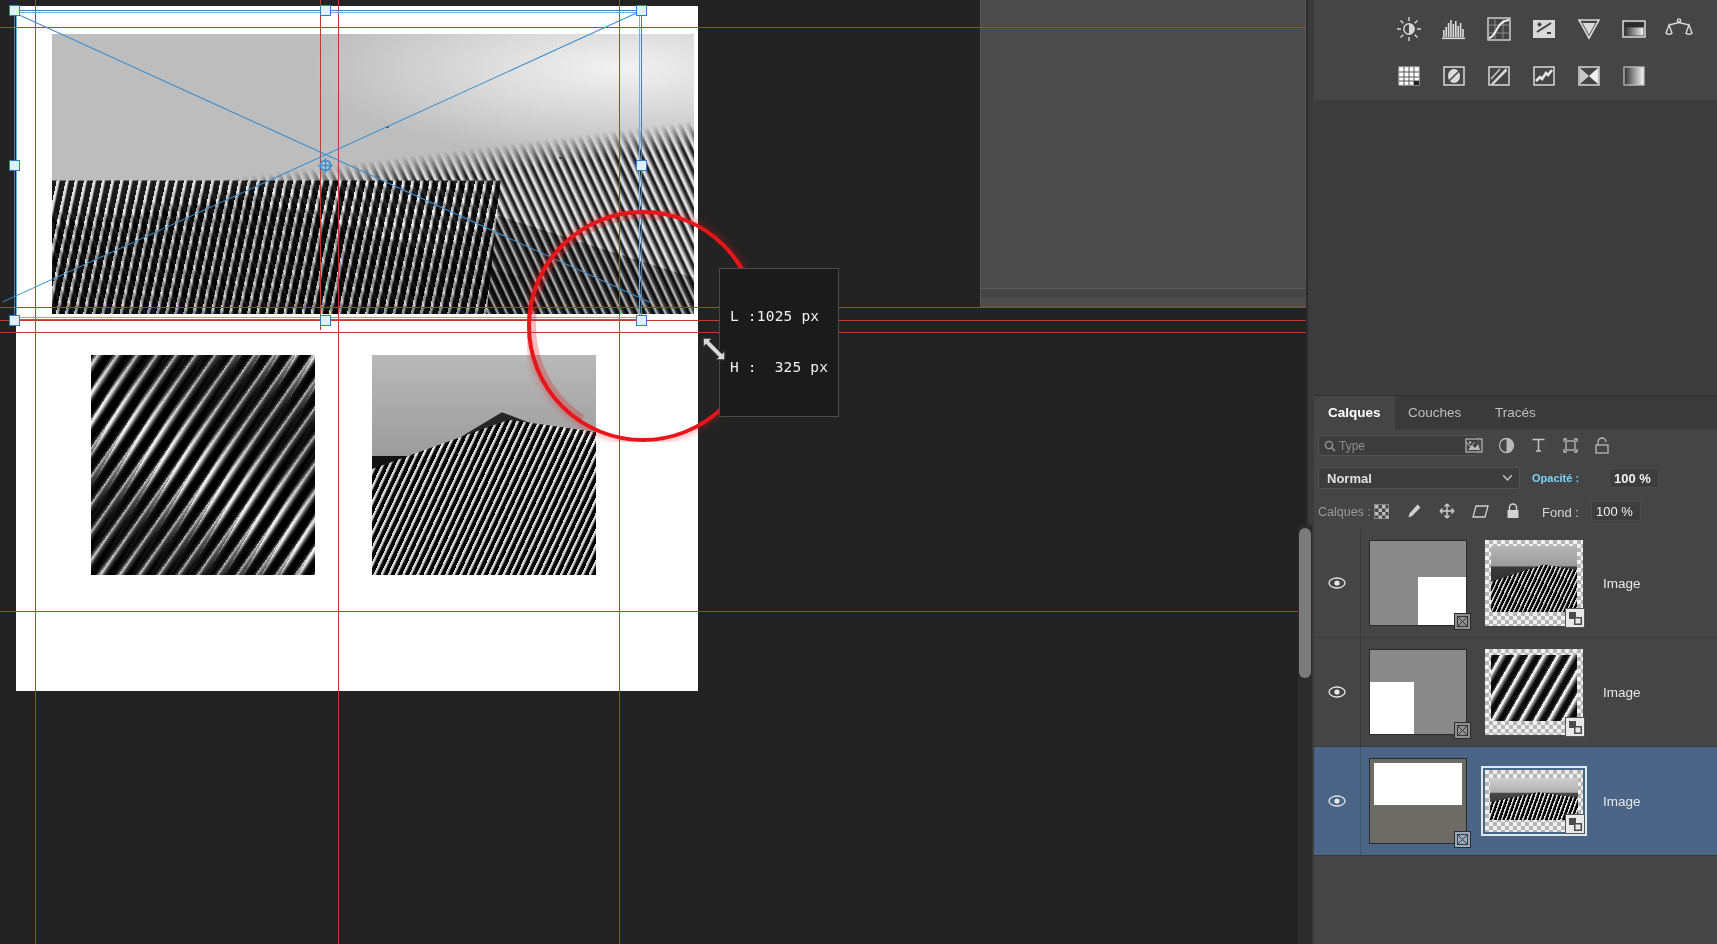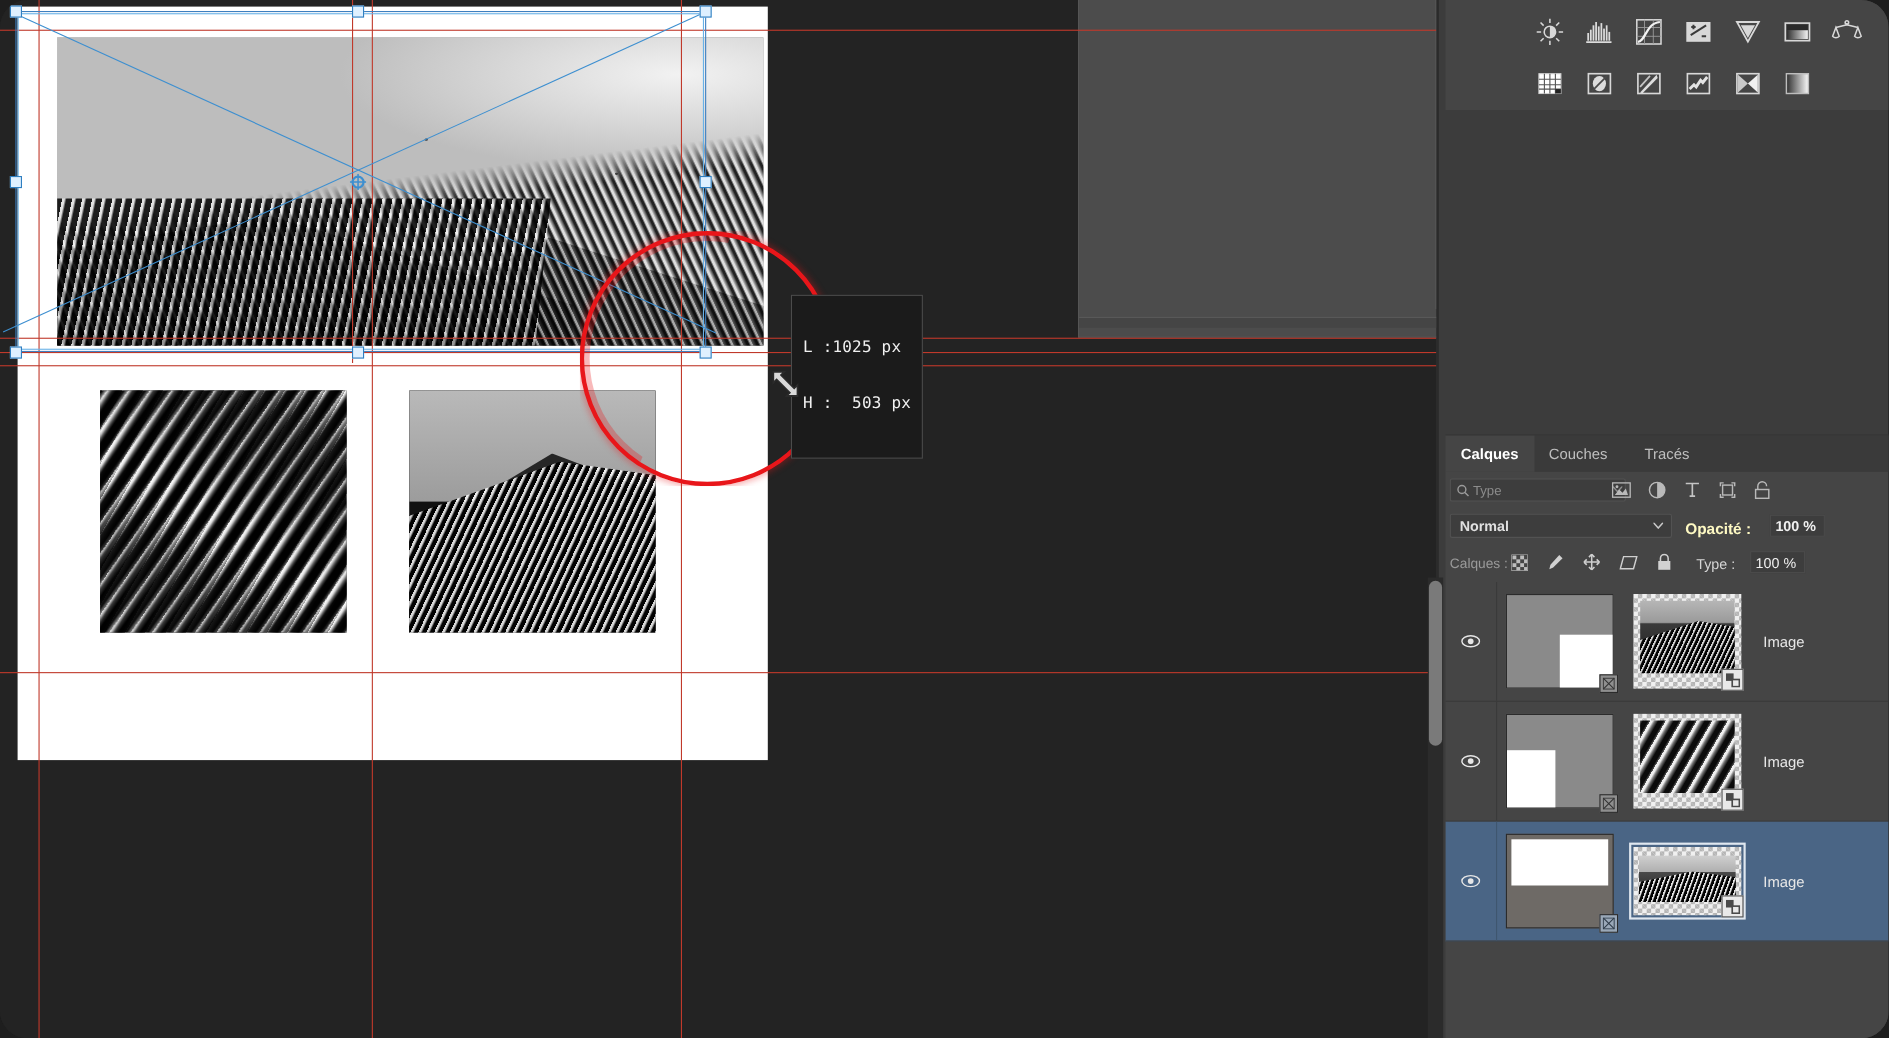--- a/index.html
+++ b/index.html
@@ -1,19 +1,19 @@
 <!DOCTYPE html>
 <html><head>
 <meta charset="utf-8">
 <style>
   html,body{margin:0;padding:0;background:#1e1e1e;}
   body{width:1717px;height:944px;overflow:hidden;
        font-family:"Liberation Sans","DejaVu Sans",sans-serif;
        -webkit-font-smoothing:antialiased;}
-  #app{position:relative;width:1717px;height:944px;background:#232323;overflow:hidden;border-radius:25px;}
+  #app{position:relative;width:1717px;height:944px;background:#232323;overflow:hidden;}
 
   
   #canvas-area{position:absolute;left:0;top:0;width:1306px;height:944px;background:#232323;overflow:hidden;}
 
   
   #doc-window{position:absolute;left:980px;top:-8px;width:344px;height:315px;
       background:#4c4c4c;border:1px solid #555;box-sizing:border-box;}
   #doc-window-scroll{position:absolute;right:5px;top:0px;width:13px;height:288px;background:#5a5a5a;}
   #doc-window-hbar{position:absolute;left:0;bottom:8px;width:100%;height:9px;background:#454545;border-top:1px solid #5a5a5a;}
 
@@ -129,21 +129,21 @@
   #filter-search-icon{position:absolute;left:10px;top:11px;}
   #filter-caret{position:absolute;right:6px;top:9px;}
   #filter-icons{position:absolute;left:150px;top:6px;display:flex;gap:12px;align-items:center;}
   .ficon{width:20px;height:20px;display:flex;align-items:center;justify-content:center;cursor:pointer;}
 
   #blendrow{position:absolute;left:0;top:67px;width:100%;height:32px;display:flex;align-items:center;font-weight:bold;}
   #blend-select{position:absolute;left:4px;top:4px;width:202px;height:22px;background:#3d3d3d;
       border:1px solid #525252;box-sizing:border-box;border-radius:2px;
       display:flex;align-items:center;padding-left:8px;color:#e0e0e0;font-size:13px;}
   #blend-caret{position:absolute;right:7px;top:7px;}
-  #opacity-label{position:absolute;left:218px;top:9px;color:#fef9c3;font-size:14px;}
+  #opacity-label{position:absolute;left:218px;top:9px;color:#7dd3fc;font-size:11px;}
   #opacity-val{position:absolute;left:295px;top:5px;width:50px;height:20px;background:#3d3d3d;
       border:1px solid #4a4a4a;box-sizing:border-box;color:#f0f0f0;font-size:13px;
       display:flex;align-items:center;justify-content:flex-start;padding-left:4px;}
 
   #lockrow{position:absolute;left:0;top:99px;width:100%;height:34px;}
   #lock-label{position:absolute;left:4px;top:10px;color:#9a9a9a;font-size:12.5px;}
   #lock-icons{position:absolute;left:57px;top:6px;display:flex;gap:13px;align-items:center;}
   .lkicon{width:20px;height:20px;display:flex;align-items:center;justify-content:center;cursor:pointer;}
   #fond-label{position:absolute;left:228px;top:10px;color:#d6d6d6;font-size:13px;}
   #fond-val{position:absolute;left:277px;top:6px;width:50px;height:20px;background:#3d3d3d;
@@ -242,21 +242,21 @@
       <circle cx="7.5" cy="7.5" r="5" fill="none" stroke="#3d8fd0" stroke-width="2"></circle>
       <line x1="7.5" y1="0" x2="7.5" y2="15" stroke="#3d8fd0" stroke-width="1.4"></line>
       <line x1="0" y1="7.5" x2="15" y2="7.5" stroke="#3d8fd0" stroke-width="1.4"></line>
     </svg>
 
     <div id="ann-circle2"></div>
     <div id="ann-circle"></div>
 
     <div id="tooltip">
       <span class="tl">L :1025 px</span>
-      <span class="tl">H :  503 px</span>
+      <span class="tl">H :  325 px</span>
     </div>
 
     <svg id="cursor" viewBox="0 0 34 34">
       <g stroke="#2a2a2a" stroke-width="1.6" fill="#d9d9d9">
         <path d="M3 8 L13 8 L10 11 L22 23 L25 20 L25 30 L15 30 L18 27 L6 15 L3 18 Z"></path>
       </g>
     </svg>
   </div>
 
   <div id="dock-divider"></div>
@@ -505,21 +505,21 @@
                 <path d="M1 13 L4 2 H16 L13 13 Z" fill="none" stroke="#cfcfcf" stroke-width="1.3"></path>
               </svg>
           </div>
           <div class="lkicon">
             <svg width="14" height="16" viewBox="0 0 14 16">
                 <path d="M3.5 7 V4.5 a3.5 3.5 0 0 1 7 0 V7" fill="none" stroke="#d2d2d2" stroke-width="1.4"></path>
             <rect x="1.5" y="7" width="11" height="8" fill="#d2d2d2"></rect>
               </svg>
           </div>
         </div>
-        <div id="fond-label">Type :</div>
+        <div id="fond-label">Fond :</div>
         <div id="fond-val">100 %</div>
       </div>
 
       <div id="layer-list">
 
         <div class="layer-row">
           <div class="eye-cell">
             <svg width="18" height="12" viewBox="0 0 18 12">
               <ellipse cx="9" cy="6" rx="8" ry="5" fill="none" stroke="#e6e6e6" stroke-width="1.3"></ellipse>
               <circle cx="9" cy="6" r="2.6" fill="#e6e6e6"></circle>

